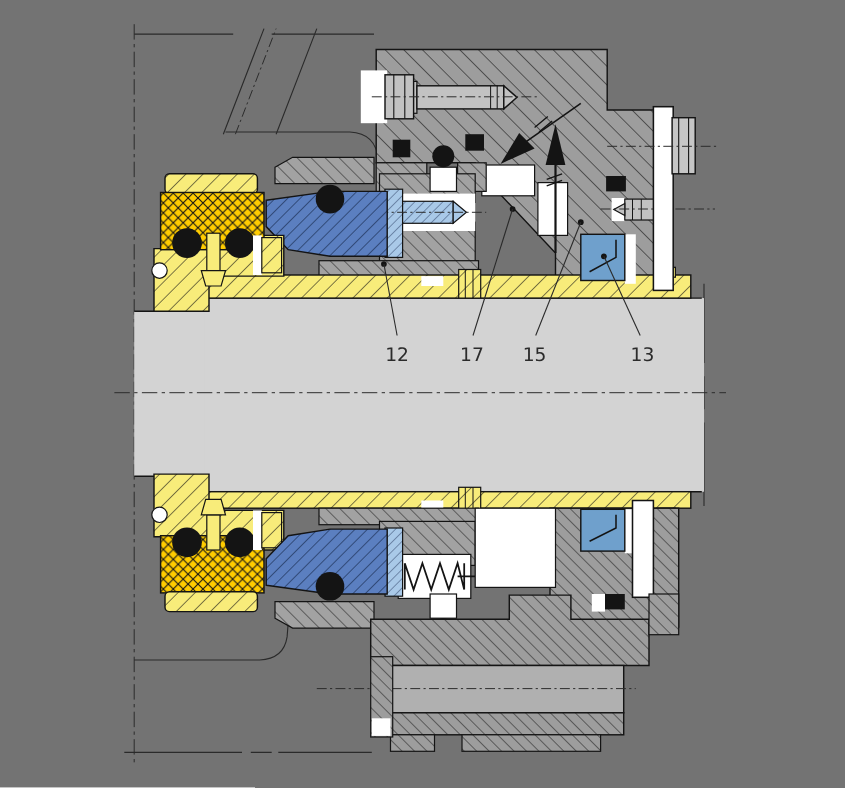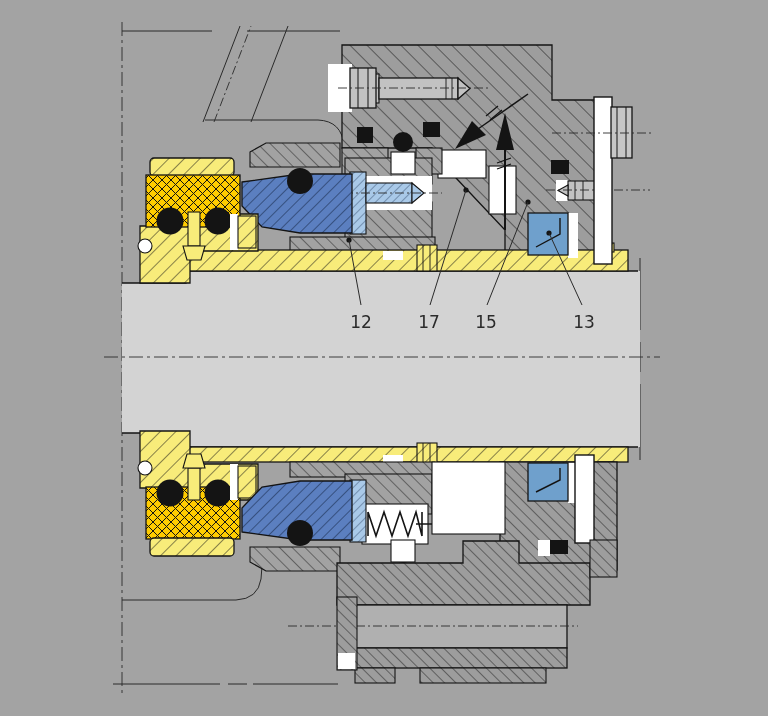--- a/index.html
+++ b/index.html
@@ -1,17 +1,17 @@
 <!DOCTYPE html>
 <html><head>
 <meta charset="utf-8">
 <style>
   html,body{margin:0;padding:0;background:#ffffff;}
   body{width:768px;height:716px;font-family:"DejaVu Sans",sans-serif;}
-  #stage{width:768px;height:716px;position:relative;background:#a3a3a3;}
+  #stage{width:768px;height:716px;position:relative;background:#737373;}
   svg{display:block;}
   .ol{fill:none;stroke:#2a2a2a;stroke-width:1;}
   .cl{fill:none;stroke:#2a2a2a;stroke-width:0.9;stroke-dasharray:14 4 3 4;}
   .clf{fill:none;stroke:#2a2a2a;stroke-width:0.9;stroke-dasharray:9 3 2 3;}
   .pt{stroke:#141414;stroke-width:1.3;}
   .pt2{stroke:#141414;stroke-width:1.1;}
   .blk{fill:#141414;stroke:none;}
   .wh{fill:#ffffff;stroke:#141414;stroke-width:1.1;}
   .whn{fill:#ffffff;stroke:none;}
   .lead{stroke:#2a2a2a;stroke-width:1;fill:none;}

